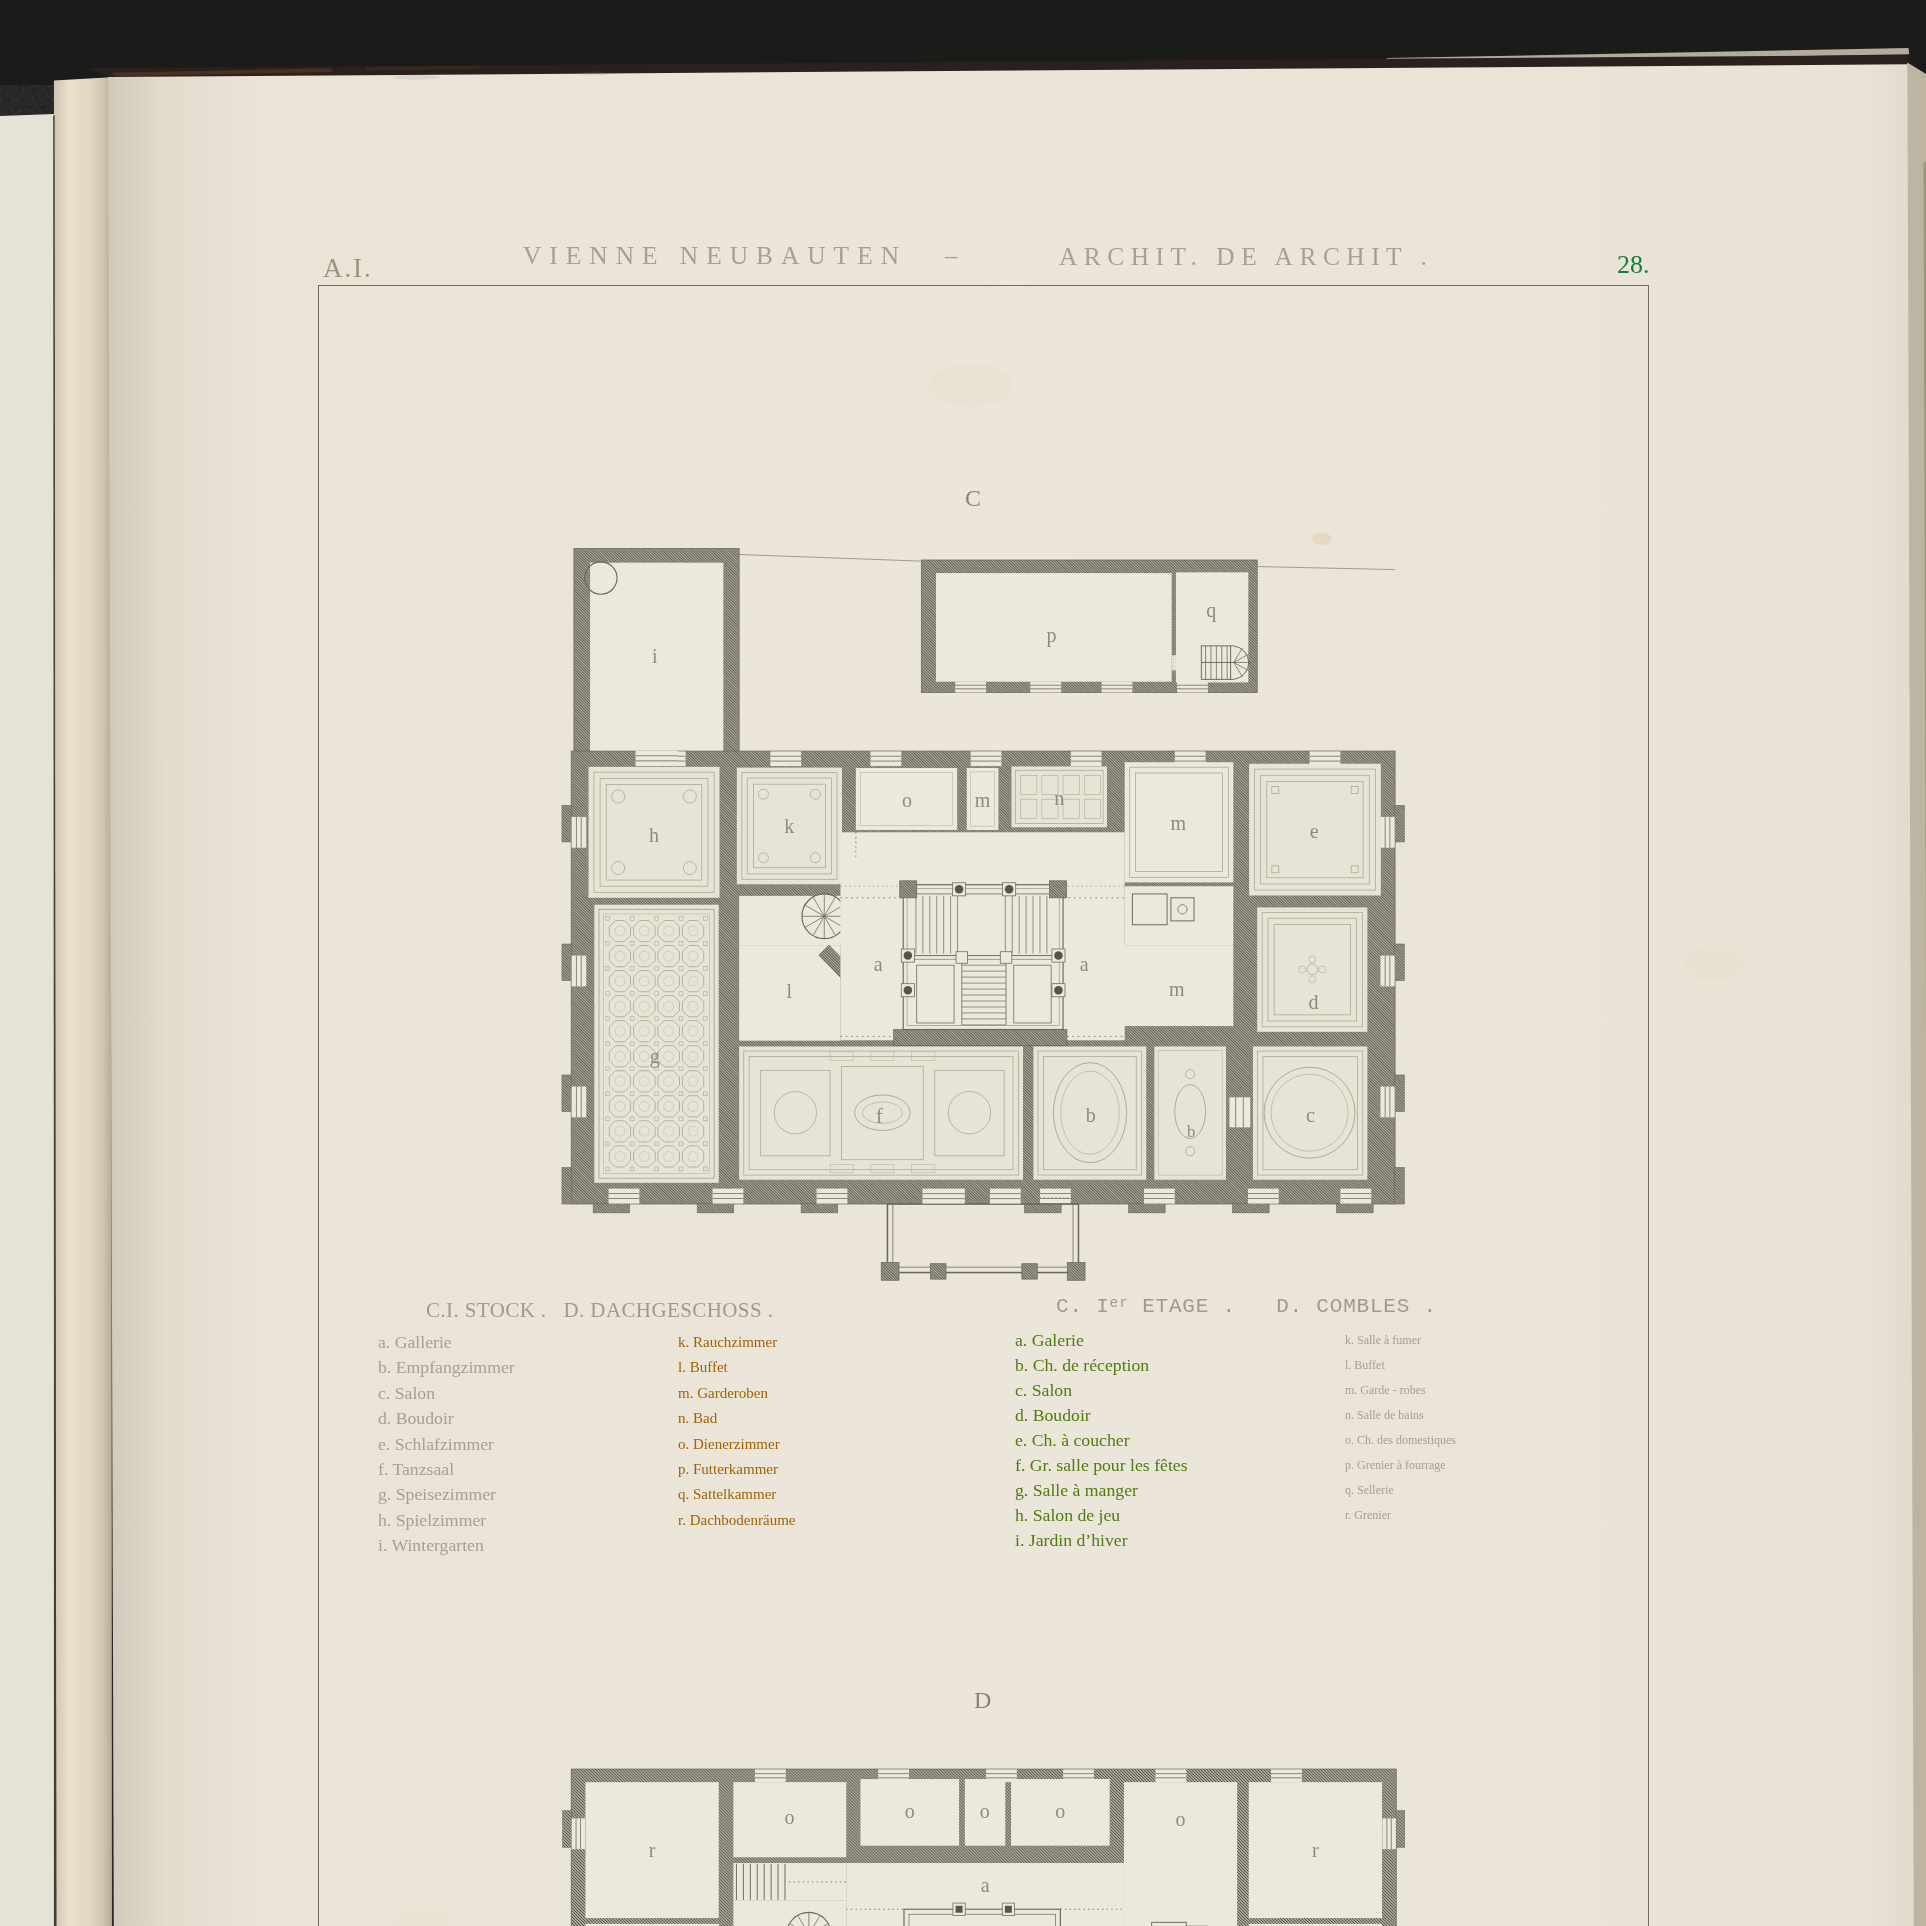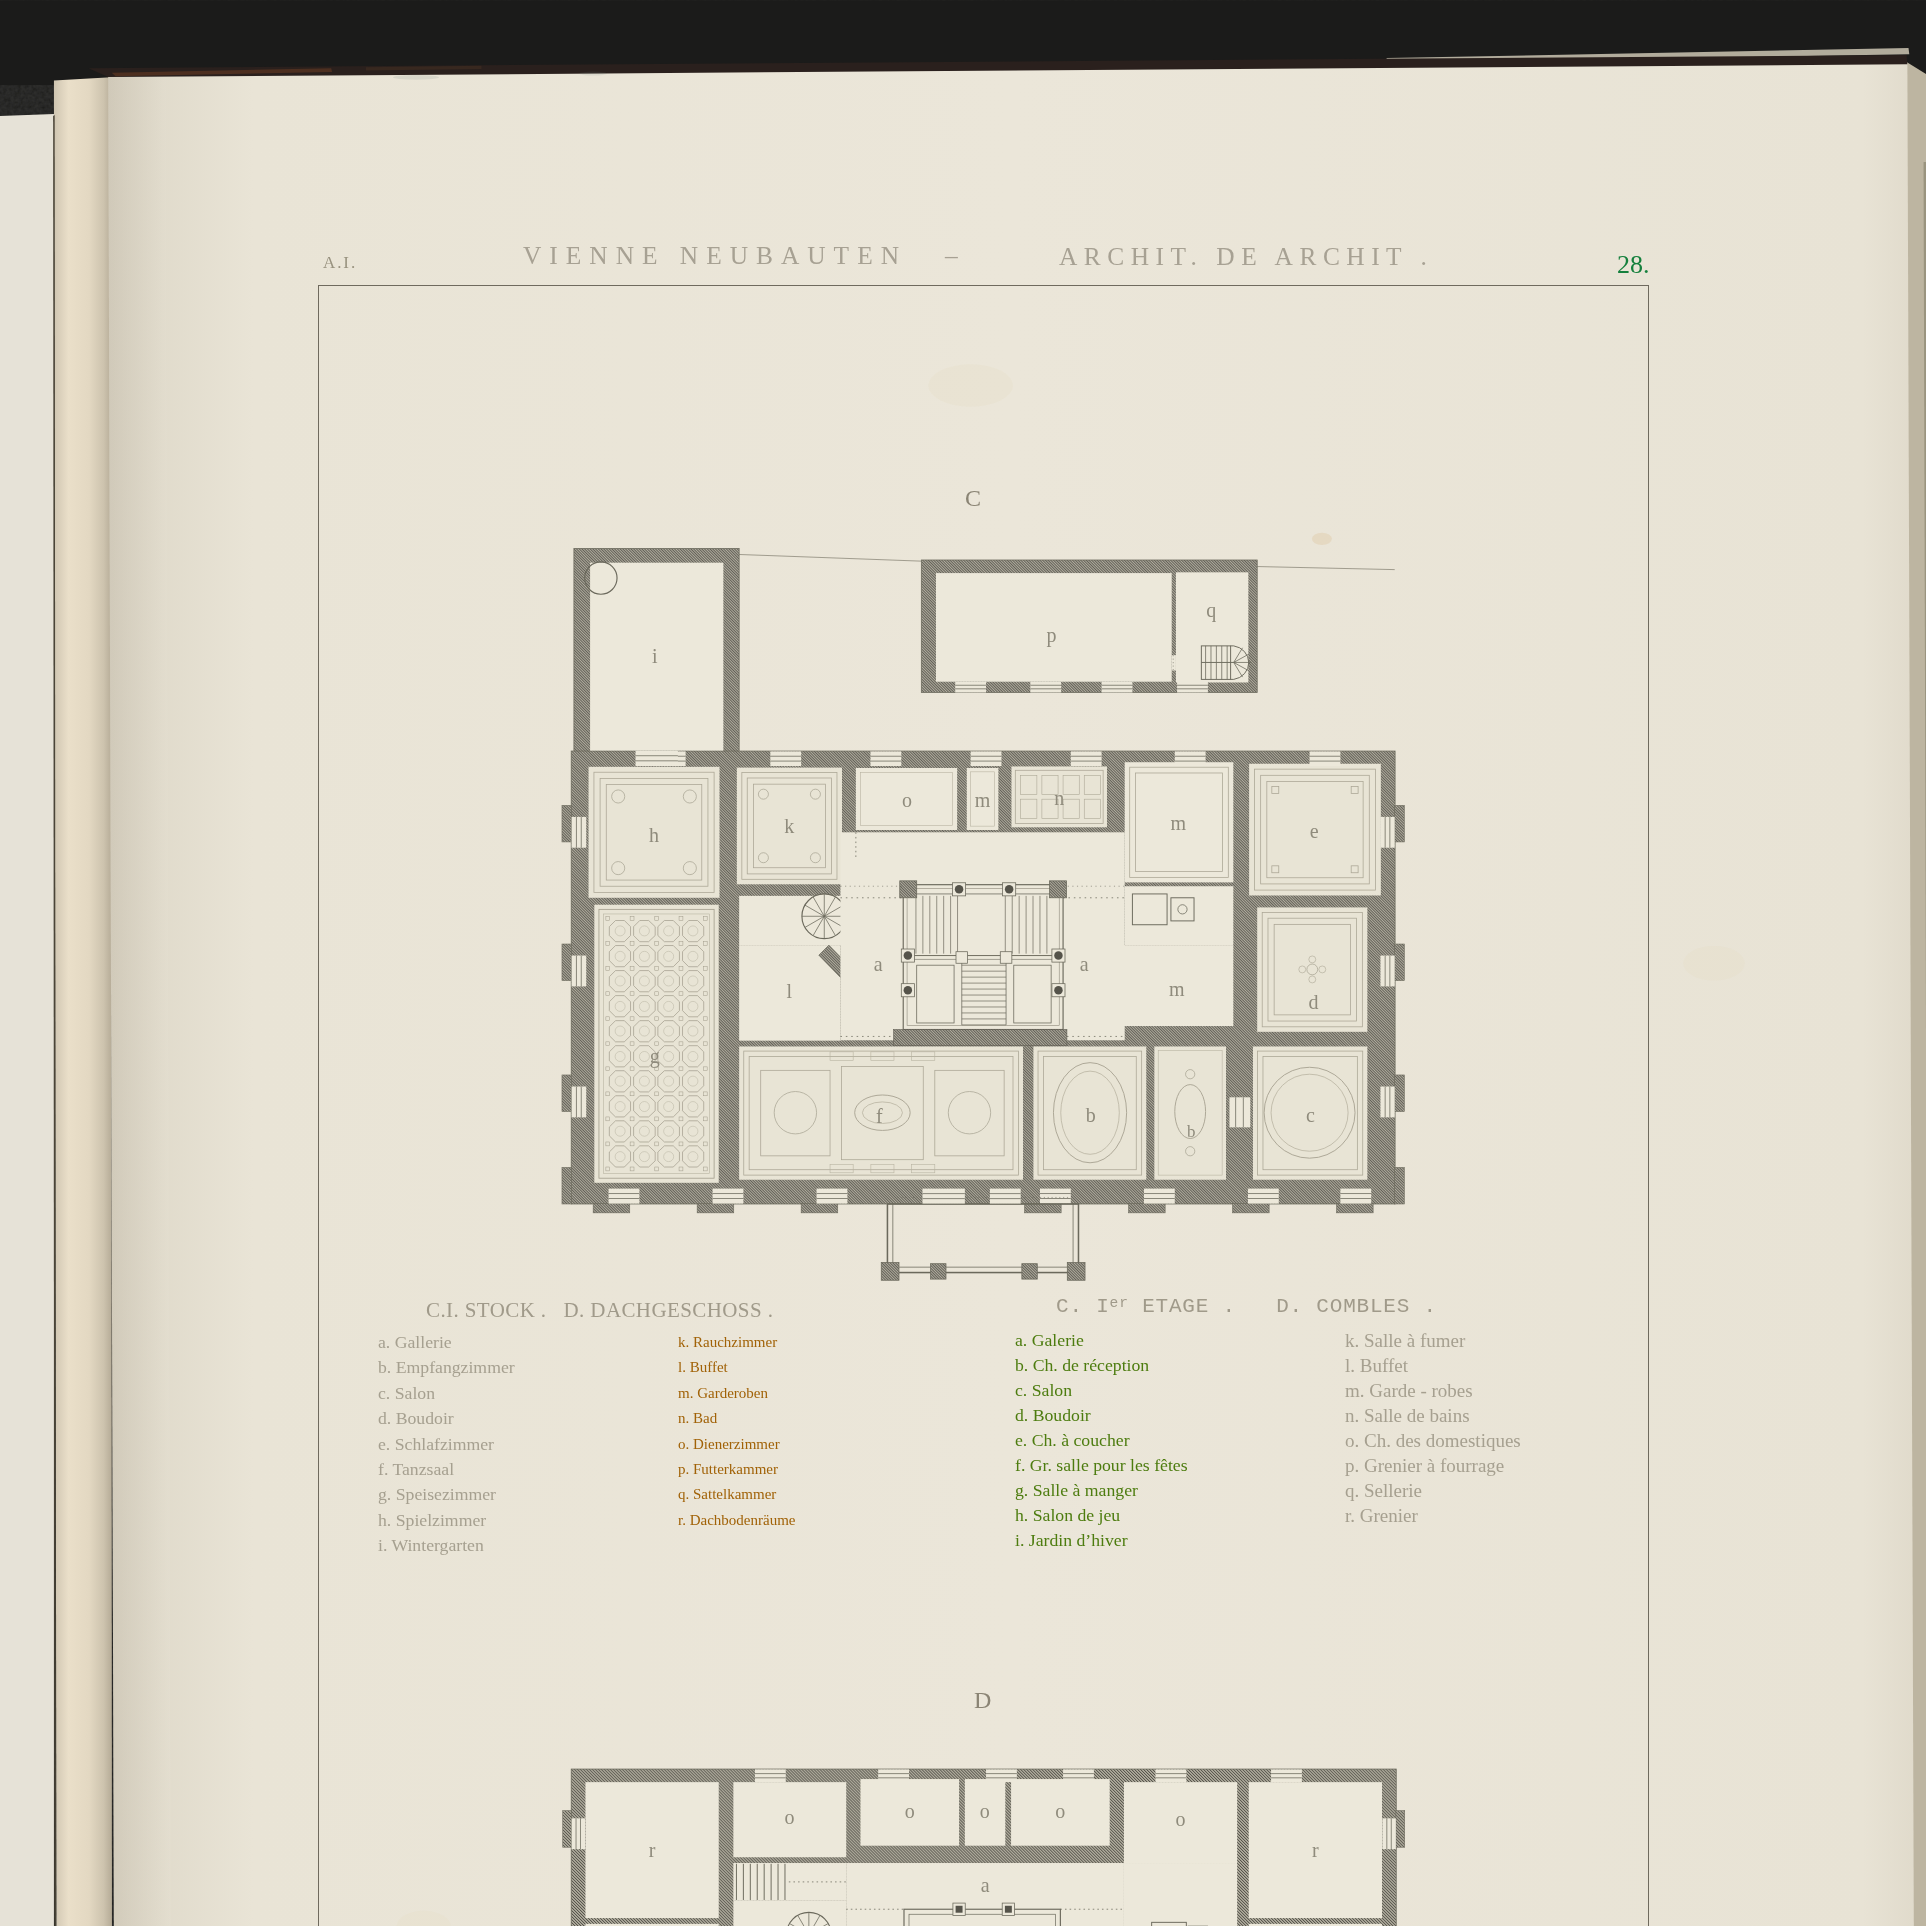--- a/index.html
+++ b/index.html
@@ -72,21 +72,21 @@
 
   <polygon points="294,7418 300,7418 302,7652 296,7652" fill="#39433c" opacity="0.85"></polygon>
 
   <ellipse cx="2520" cy="1000" rx="110" ry="55" fill="#e5d7b9" opacity="0.18"></ellipse>
   <ellipse cx="3432" cy="1398" rx="26" ry="16" fill="#dcc49c" opacity="0.35"></ellipse>
   <ellipse cx="4450" cy="2500" rx="80" ry="45" fill="#e6d6b4" opacity="0.15"></ellipse>
   <ellipse cx="1100" cy="5000" rx="70" ry="40" fill="#e6d6b4" opacity="0.15"></ellipse>
   <ellipse cx="3000" cy="6950" rx="55" ry="28" fill="#e2cda6" opacity="0.2"></ellipse>
   </svg>
 
-<div class="txt" style="left:323px;top:253px;font-size:17px;color:#98927f;letter-spacing:1.9px;">A.I.</div>
+<div class="txt" style="left:323px;top:253px;font-size:27px;color:#98927f;letter-spacing:1.9px;">A.I.</div>
 
 <div class="txt" style="left:523px;top:241px;font-size:25.4px;color:#a7a193;letter-spacing:8px;">VIENNE NEUBAUTEN</div>
 
 <div class="txt" style="left:945px;top:241px;font-size:25.4px;color:#a7a193;">–</div>
 
 <div class="txt" style="left:1059px;top:242px;font-size:25.4px;color:#a7a193;letter-spacing:6.5px;">ARCHIT. DE ARCHIT .</div>
 
 <div class="txt" style="left:1617px;top:250px;font-size:26px;color:#15803d;">28.</div>
 
 <div class="abs" style="left:318px;top:285px;width:1329px;height:2310px;border:1px solid #6f6a5e;"></div>
@@ -865,21 +865,21 @@
 <div class="txt" style="left:1015px;top:1328px;font-size:17.7px;line-height:25px;color:#4d7c0f;">a. Galerie
 b. Ch. de réception
 c. Salon
 d. Boudoir
 e. Ch. à coucher
 f. Gr. salle pour les fêtes
 g. Salle à manger
 h. Salon de jeu
 i. Jardin d’hiver</div>
 
-<div class="txt" style="left:1345px;top:1328px;font-size:19px;line-height:25px;color:#a6a090;">k. Salle à fumer
+<div class="txt" style="left:1345px;top:1328px;font-size:12px;line-height:25px;color:#a6a090;">k. Salle à fumer
 l. Buffet
 m. Garde - robes
 n. Salle de bains
 o. Ch. des domestiques
 p. Grenier à fourrage
 q. Sellerie
 r. Grenier</div>
 
 </div>
 

